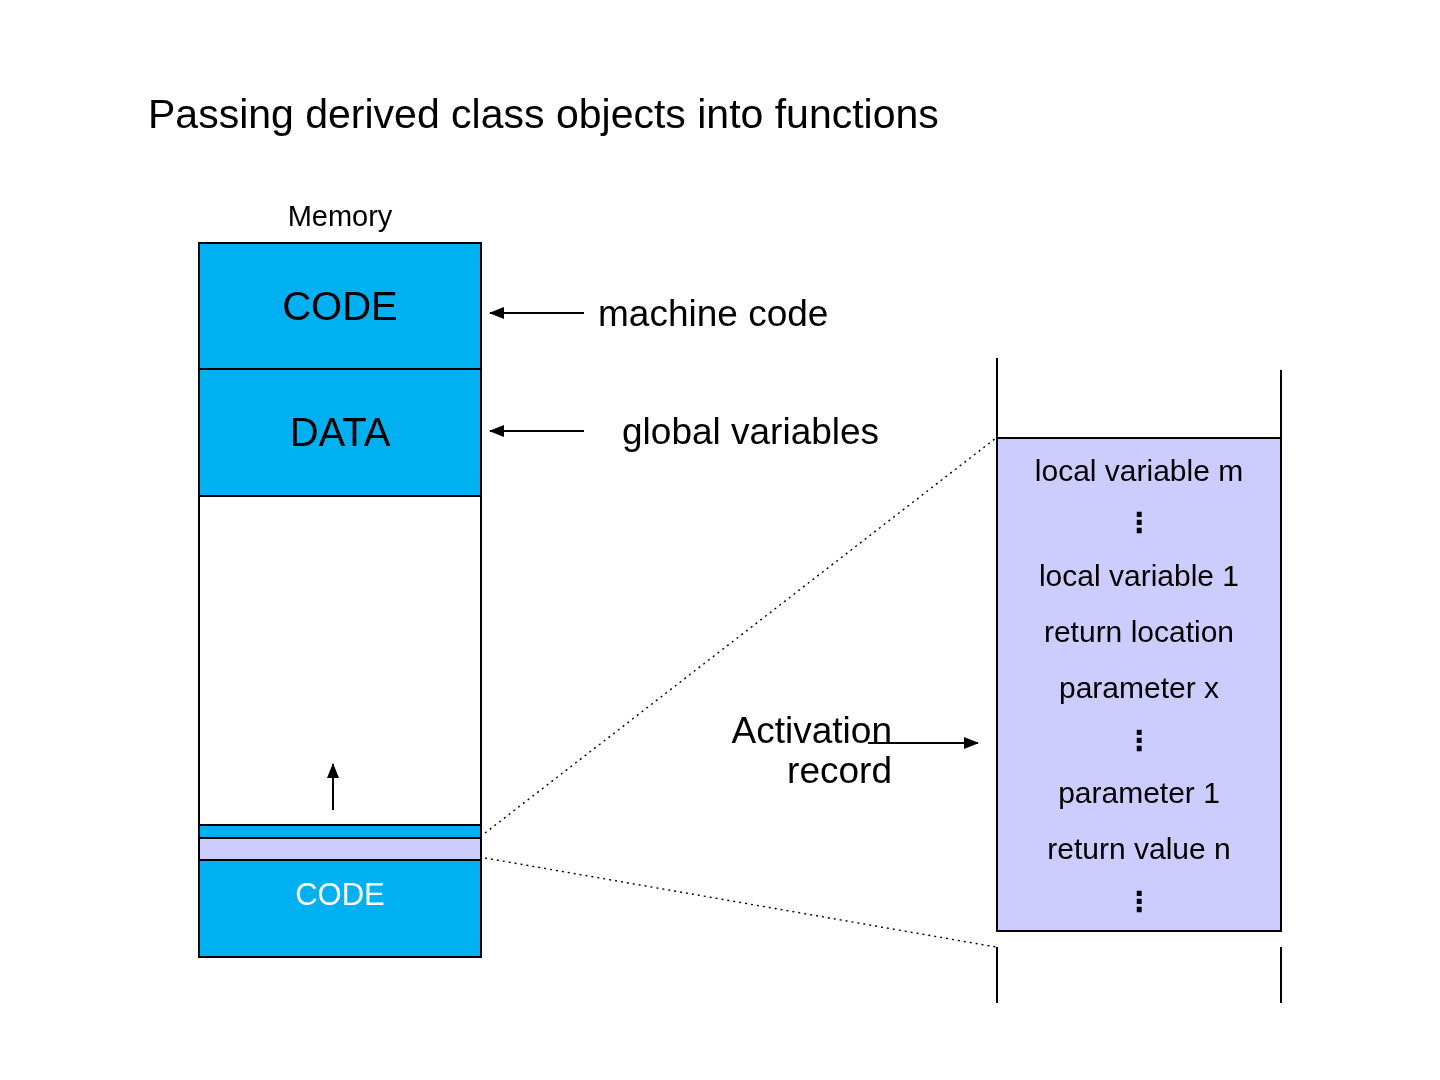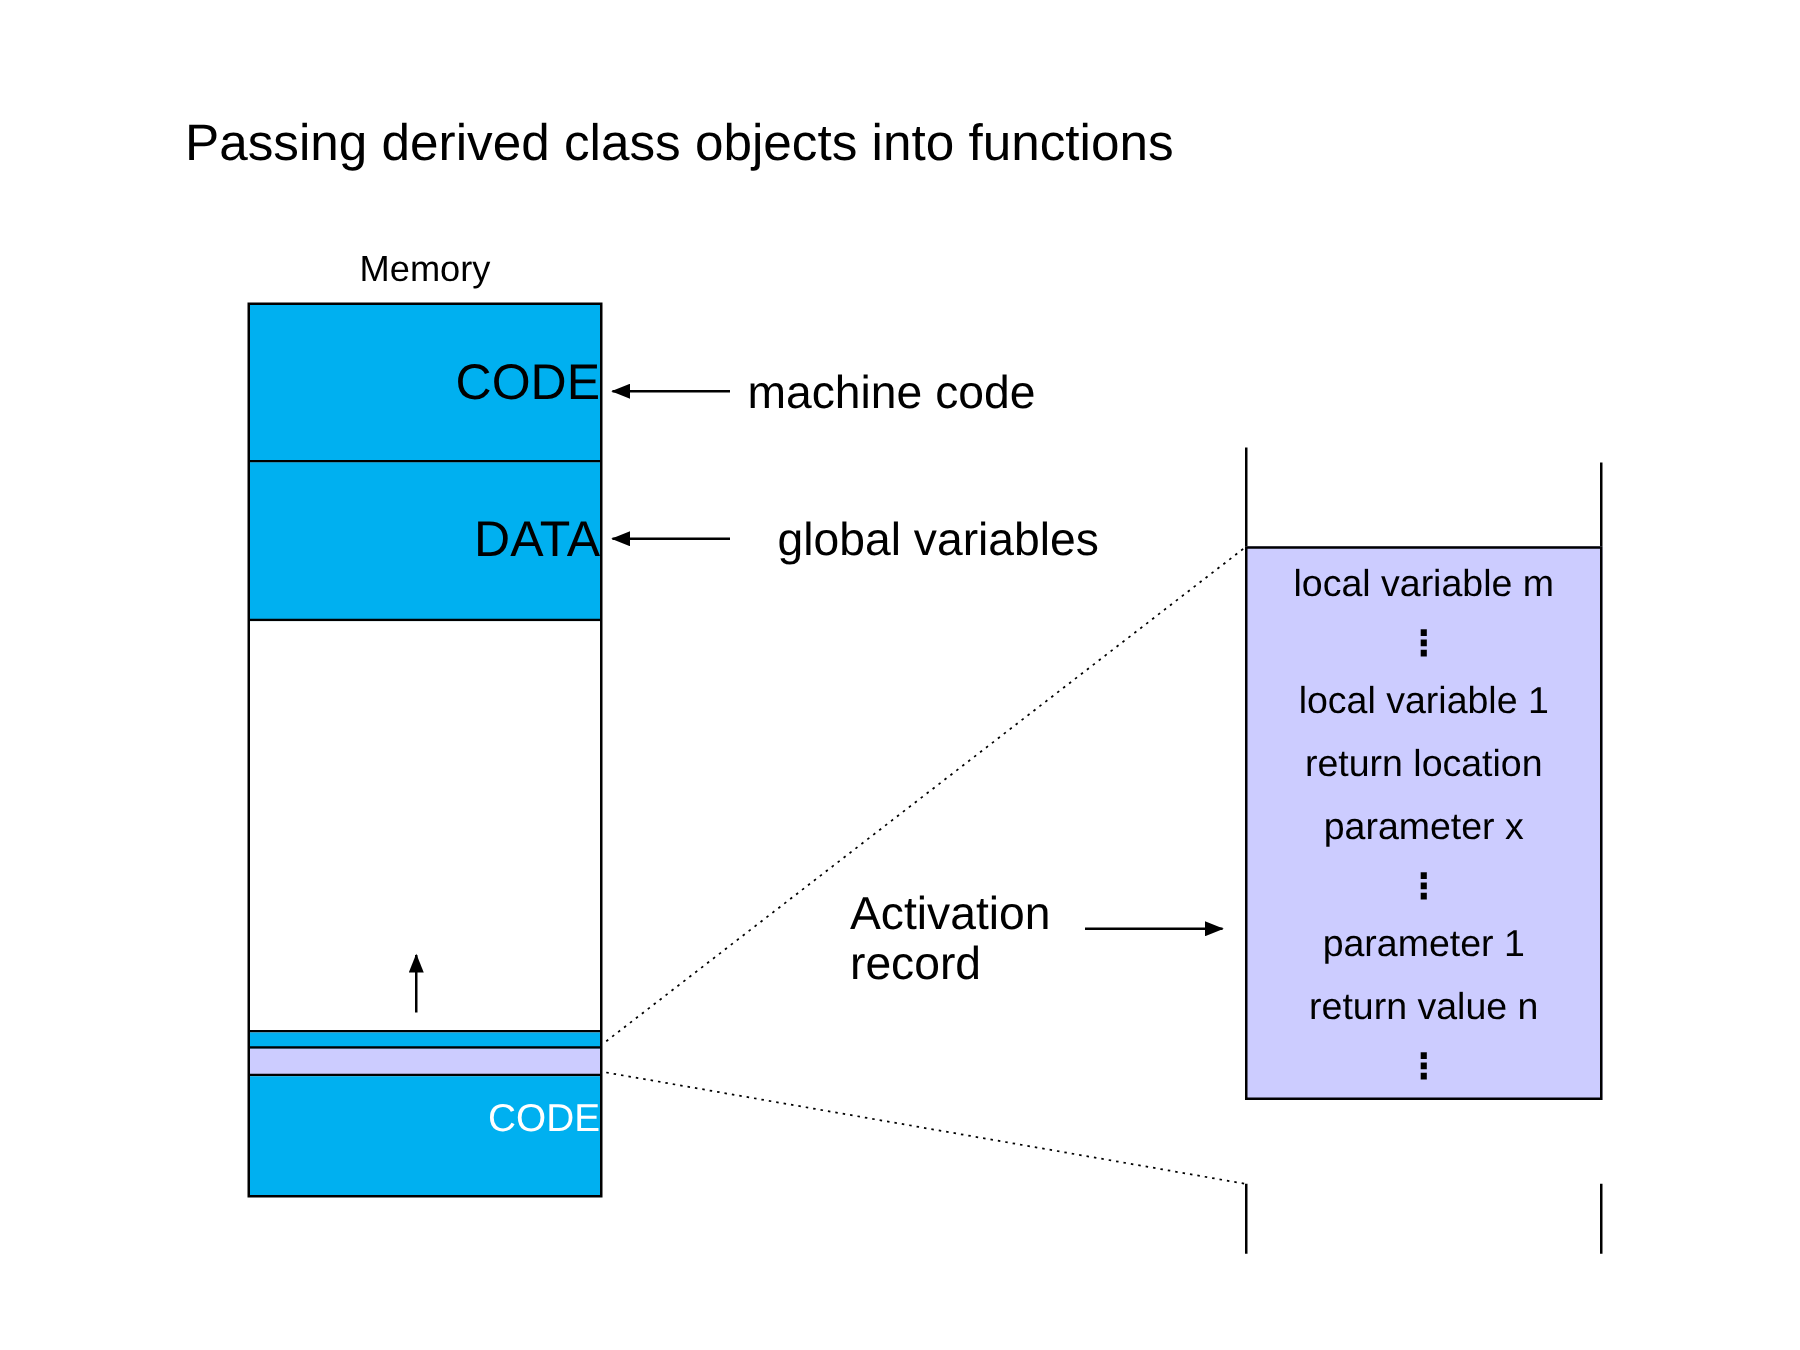--- a/index.html
+++ b/index.html
@@ -25,37 +25,37 @@
     font-size:29px;
   }
 
   .memory-column{
     left:198px;top:242px;width:284px;height:716px;
     box-sizing:border-box;border:2px solid var(--line);
     display:flex;flex-direction:column;background:#fff;
   }
   .segment{
     box-sizing:border-box;border-bottom:2px solid var(--line);
-    display:flex;align-items:center;justify-content:flex-end;
+    display:flex;align-items:center;justify-content:center;
   }
   .seg-code{height:126px;background:var(--seg-fill);font-size:40px;}
   .seg-data{height:127px;background:var(--seg-fill);font-size:40px;}
   .seg-free{height:329px;background:#ffffff;}
   .seg-heap-strip{height:13px;background:var(--seg-fill);}
   .seg-record-strip{height:22px;background:var(--rec-fill);}
   .seg-stack{flex:1;border-bottom:none;background:var(--seg-fill);
     color:var(--stack-text);font-size:31px;align-items:flex-start;padding-top:16px;}
 
   .callout{font-size:37px;line-height:40px;white-space:nowrap;}
   .callout-machine{left:598px;top:294px;}
   .callout-global{left:622px;top:412px;}
-  .callout-activation{left:680px;top:711px;width:212px;text-align:left;white-space:normal;}
+  .callout-activation{left:680px;top:711px;width:212px;text-align:right;white-space:normal;}
 
   .activation-box{
-    left:996px;top:437px;width:286px;height:443px;
+    left:996px;top:437px;width:286px;height:495px;
     box-sizing:border-box;border:2px solid var(--line);
     background:var(--rec-fill);
     display:flex;flex-direction:column;justify-content:space-around;
     align-items:center;padding:4px 0;
   }
   .ar-row{font-size:30px;line-height:34px;text-align:center;white-space:nowrap;}
   .ar-ellipsis{
     font-family:"DejaVu Sans", sans-serif;
     font-size:28px;line-height:26px;font-weight:bold;
   }

